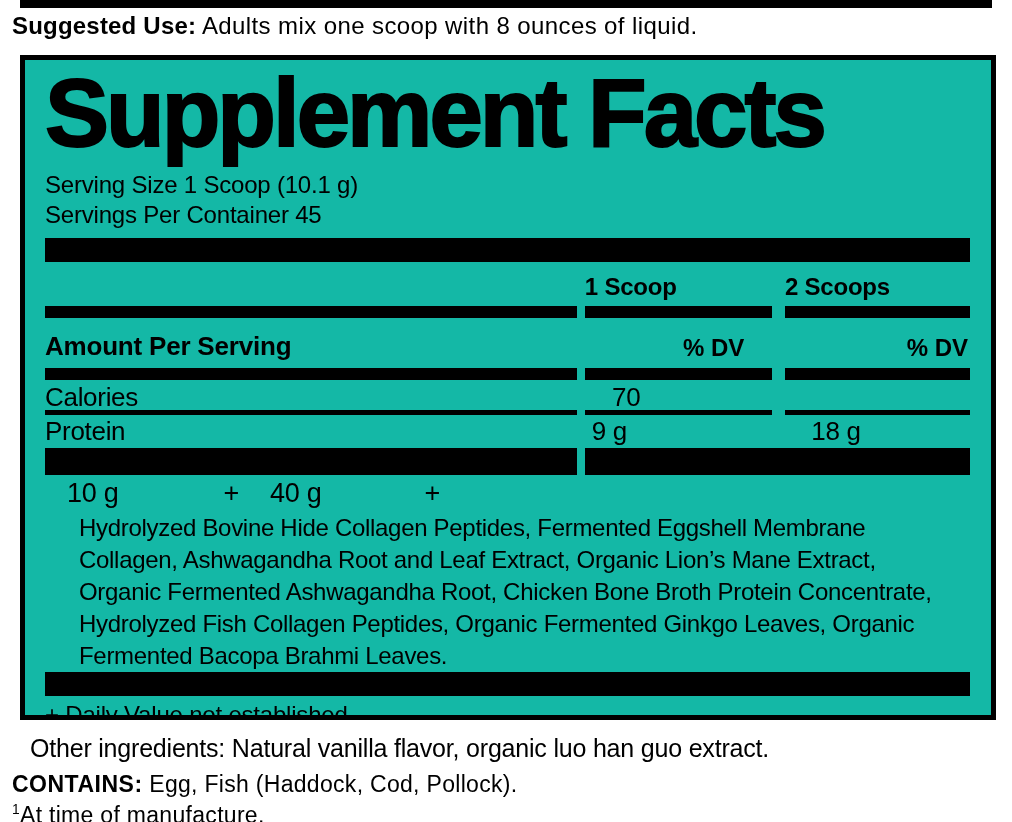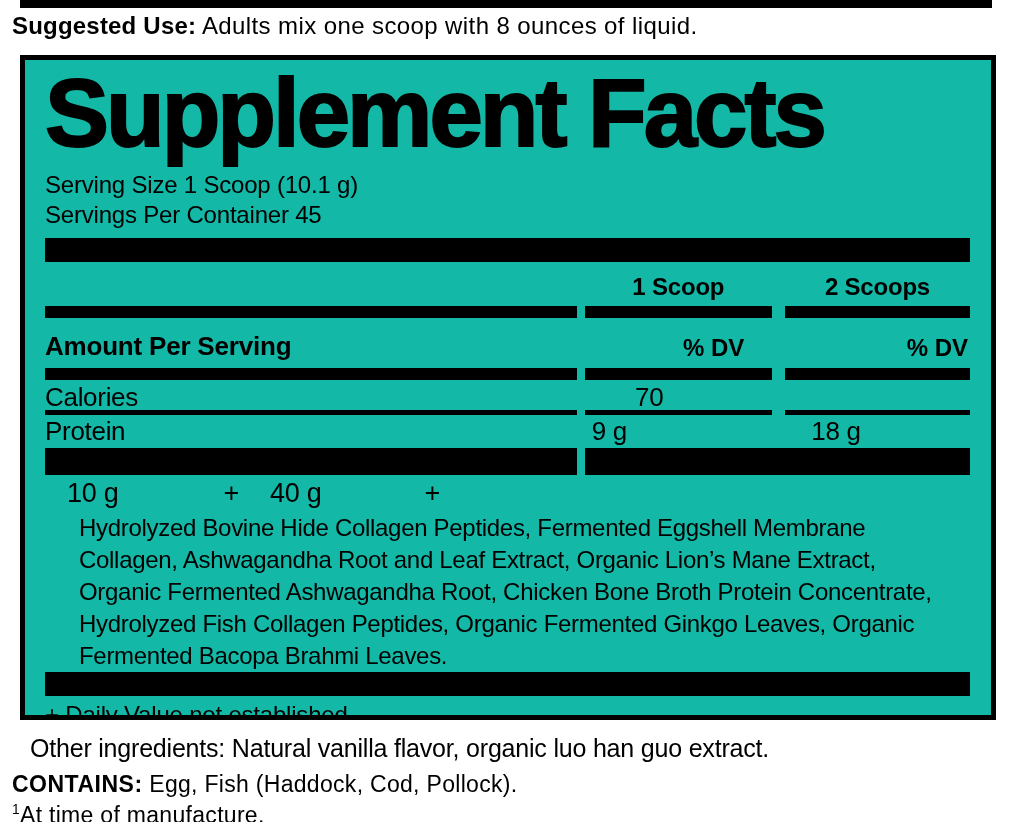--- a/index.html
+++ b/index.html
@@ -39,35 +39,35 @@
   .serving-line { font-size: 24px; line-height: 30px; letter-spacing: -0.2px; }
   .serving-line.first { margin-top: 10px; }
   .bar-full { height: 24px; background: #000; }
   .bar-full.after-servings { margin-top: 8px; }
   .row { display: flex; align-items: flex-end; }
   .c-left  { width: 540px; }
   .c-mid   { width: 190px; margin-left: 8px; }
   .c-right { width: 188px; margin-left: 13px; }
   .scoops-row { height: 44px; padding-bottom: 5px; }
   .scoops-row .c-mid, .scoops-row .c-right {
-    font-size: 24px; font-weight: bold; text-align: center; letter-spacing: -0.2px;
+    font-size: 24px; font-weight: bold; text-align: left; letter-spacing: -0.2px;
   }
   .seg-row .seg { height: 12px; background: #000; }
   .rule-row .seg { height: 5px; background: #000; }
   .amount-row { height: 50px; padding-bottom: 6px; gap: 43px; }
   .amount-row .c-left { font-size: 26px; font-weight: bold; letter-spacing: -0.2px; }
   .amount-row .c-mid, .amount-row .c-right {
     font-size: 24px; font-weight: bold; text-align: right; padding-right: 2px;
   }
   .nutrient-row { align-items: center; }
   .nutrient-row .c-left { font-size: 26px; letter-spacing: -0.3px; }
   .nutrient-row .c-mid, .nutrient-row .c-right {
     font-size: 26px; letter-spacing: -0.3px; padding-left: 14px;
   }
-  .nutrient-row.calories { height: 25px; margin-top: 5px; gap: 23px; }
+  .nutrient-row.calories { height: 25px; margin-top: 5px; }
   .nutrient-row.protein  { height: 33px; gap: 32px; }
   .thick-row .seg { height: 27px; background: #000; }
   .thick-row .seg-left { width: 540px; }
   .thick-row .seg-right { width: 391px; margin-left: 8px; }
   .blend-row { margin-top: 3px; height: 30px; align-items: center; }
   .blend-row .c-left { font-size: 25px; font-weight: bold; letter-spacing: -0.6px; white-space: nowrap; }
   .blend-row .c-left sup { font-size: 0.55em; vertical-align: super; }
   .blend-row .c-mid, .blend-row .c-right {
     font-size: 27px; letter-spacing: -0.3px;
     display: flex; justify-content: space-between;

